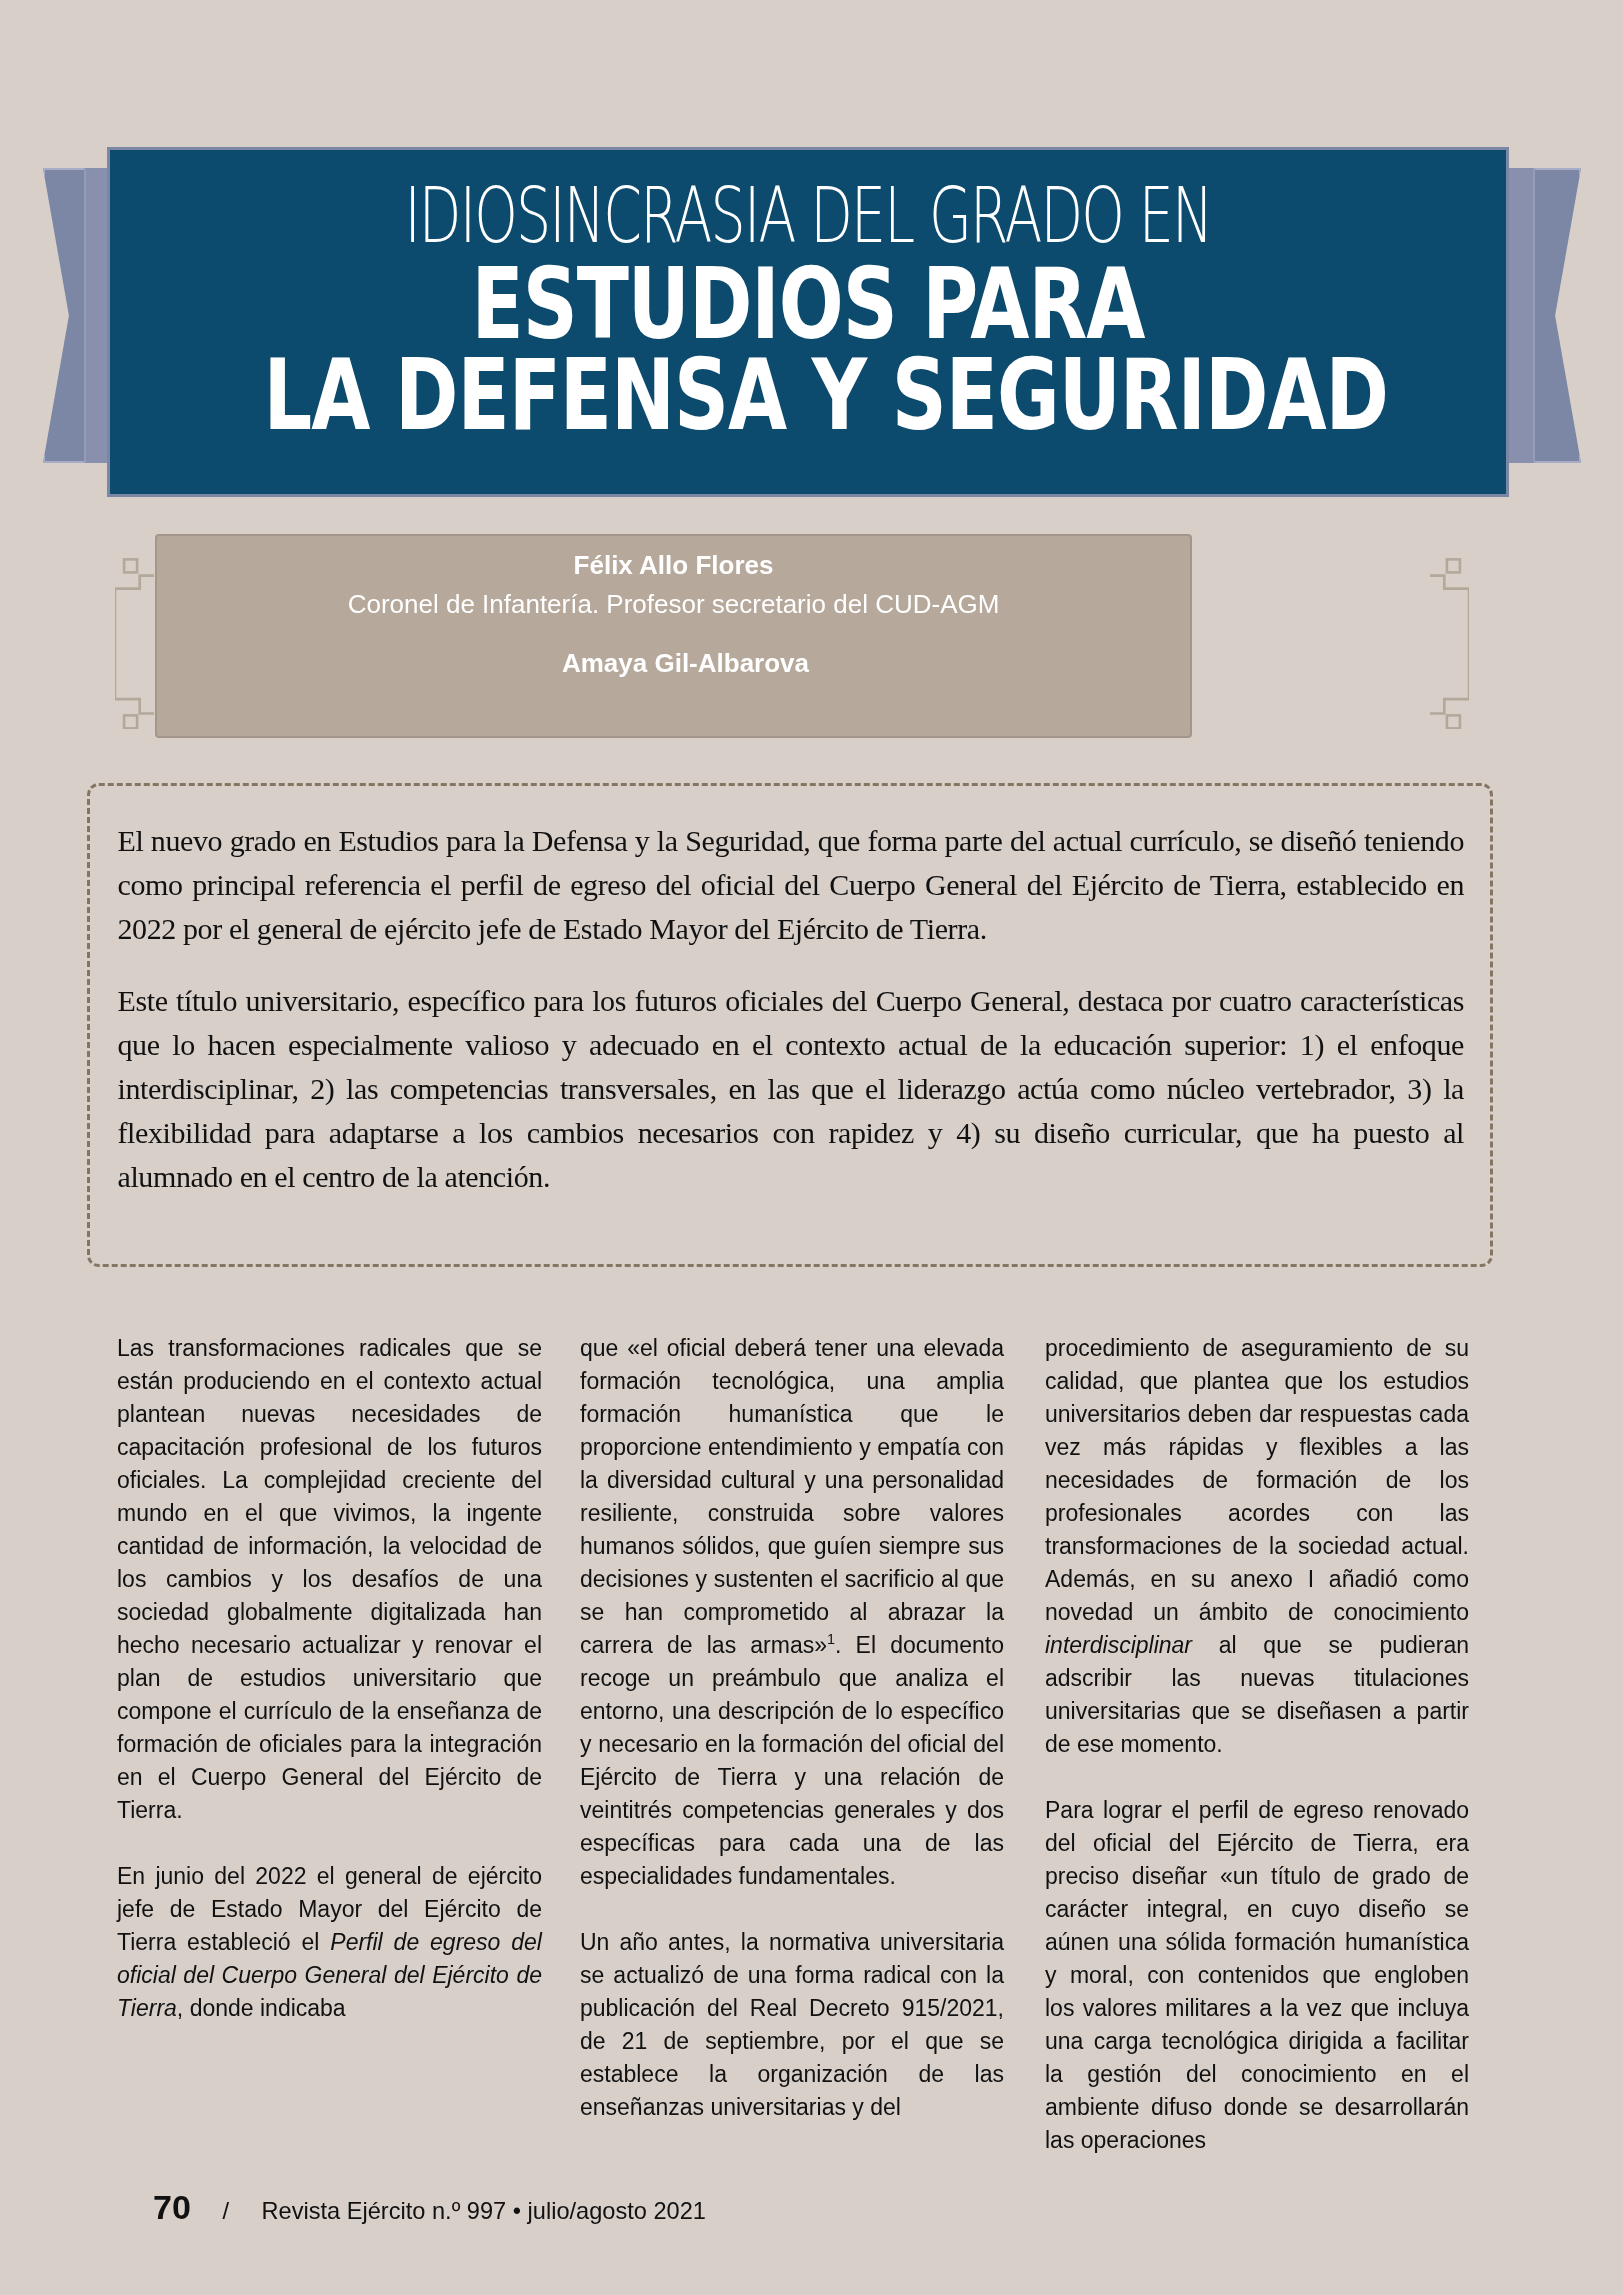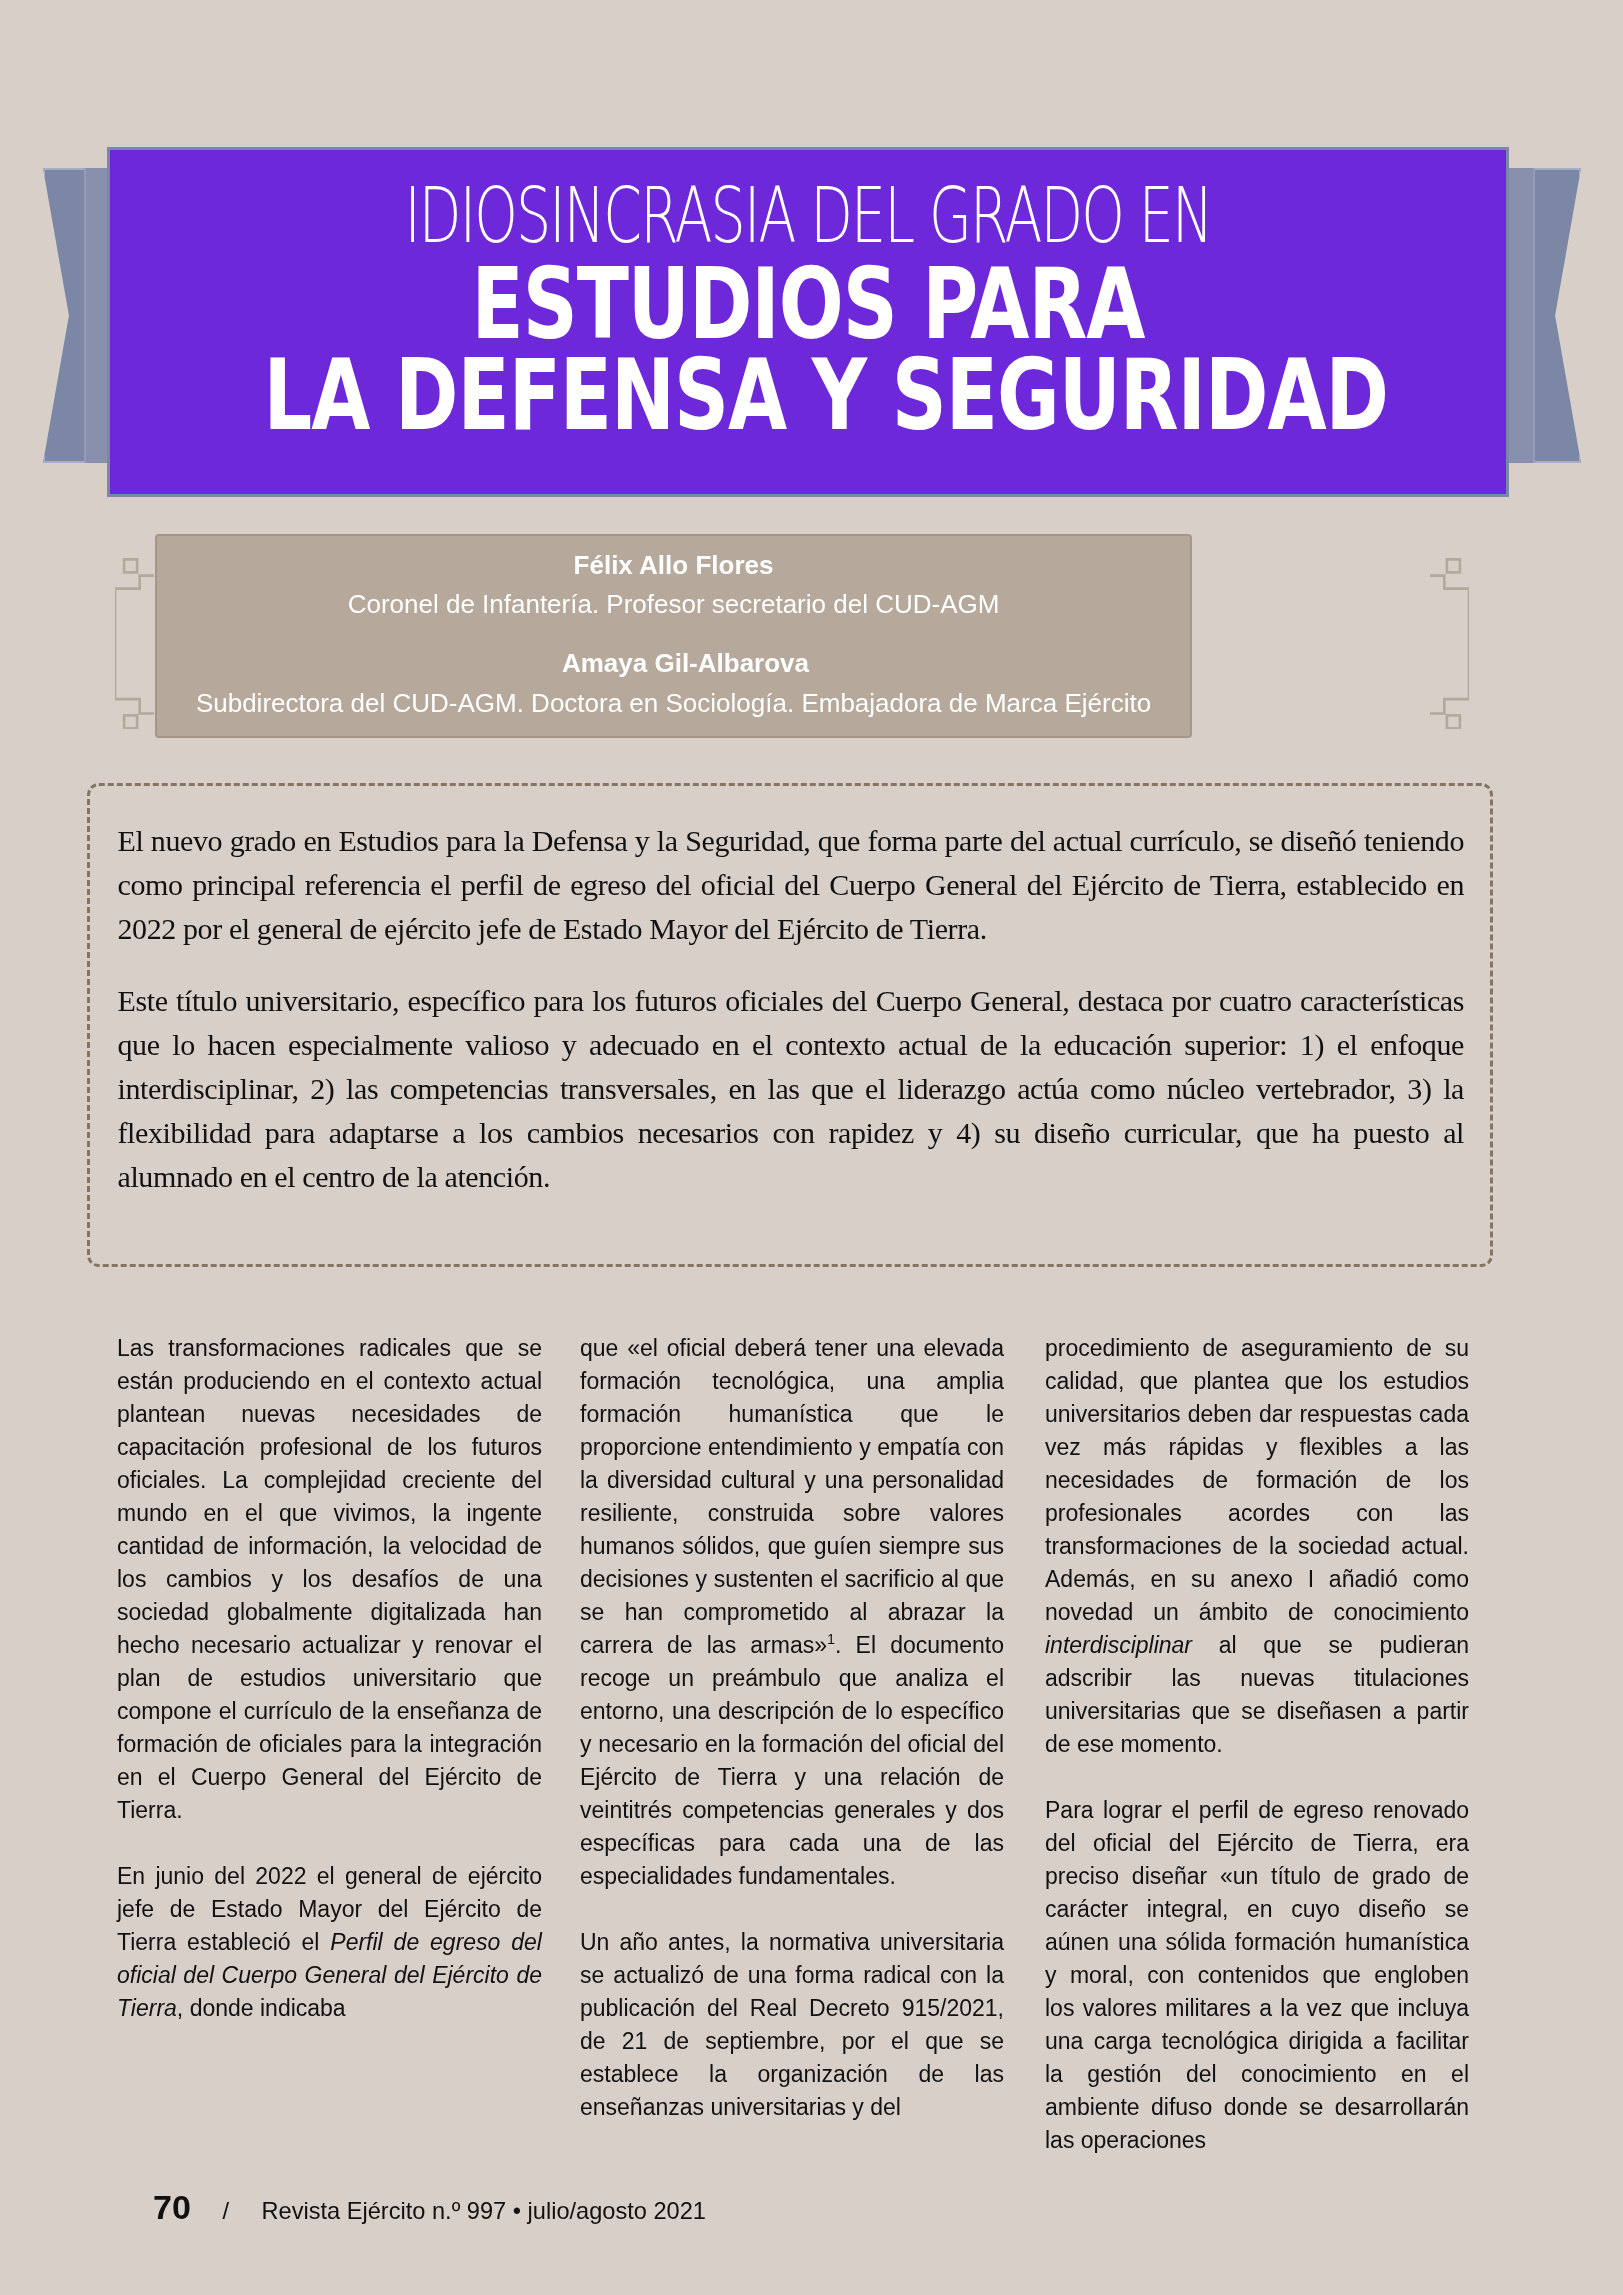--- a/index.html
+++ b/index.html
@@ -23,21 +23,21 @@
   .ribbon-fold {
     position: absolute; top: 168px; height: 295px; width: 27.5px;
     background: #8890ad;
     border-left: 2.6px solid #959cb8; border-right: 2.6px solid #959cb8;
     box-sizing: border-box;
   }
   .ribbon-fold.left { left: 84px; }
   .ribbon-fold.right { left: 1507px; }
   .ribbon-main {
     position: absolute; left: 107px; top: 147px; width: 1402px; height: 350px;
-    background: #6d28d9;
+    background: #0c4a6e;
     border: 3.3px solid #7c86a5;
     box-sizing: border-box;
     text-align: center;
     color: #fff;
   }
   .title-line1 {
     position: absolute; left: 0; right: 0; top: 26px;
     font-family: "DejaVu Sans", sans-serif;
     font-weight: 300; font-size: 77px; letter-spacing: -2.6px;
     transform: scaleX(0.72); transform-origin: center;
@@ -150,21 +150,20 @@
   <svg viewBox="0 0 60 275" fill="none" stroke="#b4a89b" stroke-width="4">
     <rect x="14" y="15" width="20" height="20"></rect>
     <polyline points="60,40 34,40 34,60 -4,60 -4,230 34,230 34,252 60,252" transform="translate(4,0)"></polyline>
     <rect x="14" y="255" width="20" height="20"></rect>
   </svg>
 </div>
 <section class="author-box">
   <div class="author-name a1">Félix Allo Flores</div>
   <div class="author-role a1">Coronel de Infantería. Profesor secretario del CUD-AGM</div>
   <div class="author-name a2">Amaya Gil-Albarova</div>
-  <div class="author-role a2">Subdirectora del CUD-AGM. Doctora en Sociología. Embajadora de Marca Ejército</div>
 </section>
 
 <section class="abstract">
   <p>El nuevo grado en Estudios para la Defensa y la Seguridad, que forma parte del actual currículo, se diseñó teniendo como principal referencia el perfil de egreso del oficial del Cuerpo General del Ejército de Tierra, establecido en 2022 por el general de ejército jefe de Estado Mayor del Ejército de Tierra.</p>
   <p>Este título universitario, específico para los futuros oficiales del Cuerpo General, destaca por cuatro características que lo hacen especialmente valioso y adecuado en el contexto actual de la educación superior: 1) el enfoque interdisciplinar, 2) las competencias transversales, en las que el liderazgo actúa como núcleo vertebrador, 3) la flexibilidad para adaptarse a los cambios necesarios con rapidez y 4) su diseño curricular, que ha puesto al alumnado en el centro de la atención.</p>
 </section>
 
 <article class="col col-1">
   <p>Las transformaciones radicales que se están produciendo en el contexto ac­tual plantean nuevas necesidades de capacitación profesional de los futuros oficiales. La complejidad creciente del mundo en el que vivimos, la ingente cantidad de información, la velocidad de los cambios y los desafíos de una sociedad globalmente digitalizada han hecho necesario actualizar y re­novar el plan de estudios universitario que compone el currículo de la ense­ñanza de formación de oficiales para la integración en el Cuerpo General del Ejército de Tierra.</p>
   <p><span>En junio del 2022 el general de ejér­cito jefe de Estado Mayor del Ejército de Tierra estableció el </span><em>Perfil de egre­so del oficial del Cuerpo General del Ejército de Tierra</em><span>, donde indicaba</span></p>

